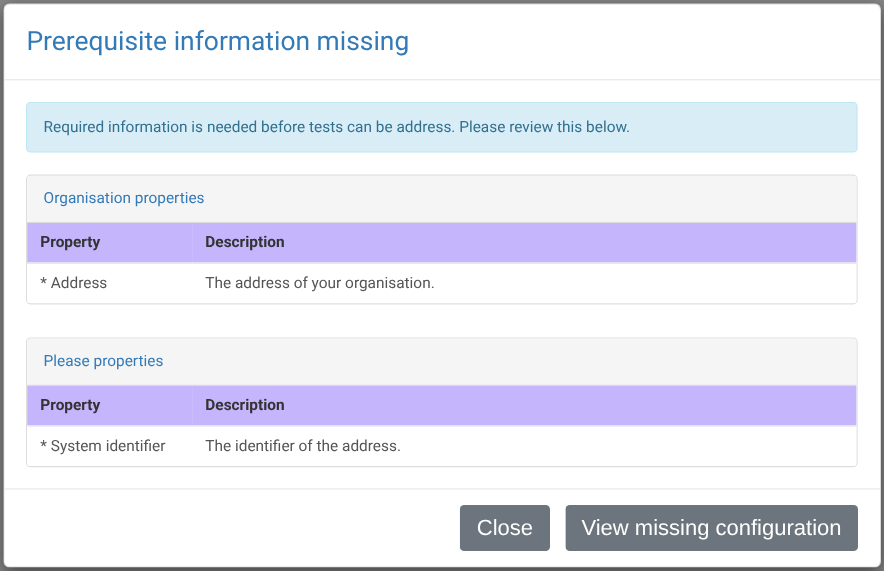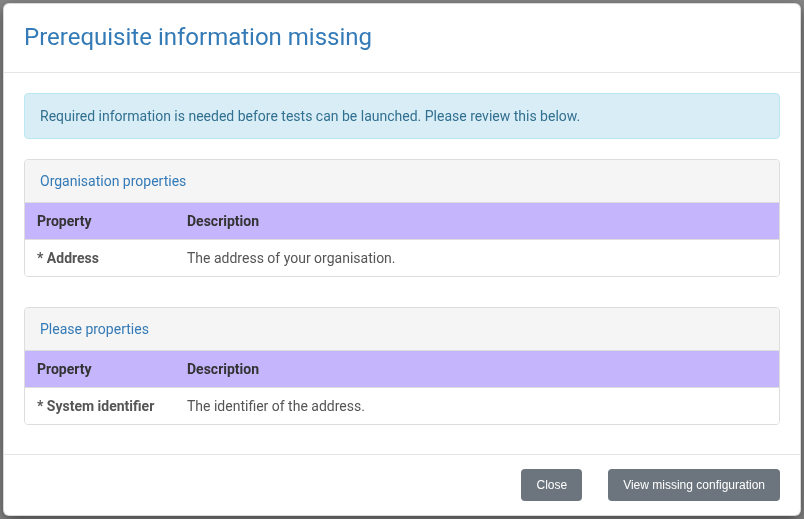--- a/index.html
+++ b/index.html
@@ -64,49 +64,49 @@
     font-weight: 700;
     border-bottom: 1px solid #ddd;
     background: #c4b5fd;
   }
   .table td {
     padding: 10px 12px;
     color: #555;
     border-top: 1px solid #ddd;
     background: #fff;
   }
-  .prop-name { font-weight: 700; color: #333; width: 150px; }
+  .prop-name { font-weight: 400; color: #333; width: 150px; }
   .prop-desc { color: #777; }
   .modal-footer {
     padding: 14px 20px;
     border-top: 1px solid #e5e5e5;
     text-align: right;
   }
   .btn {
     display: inline-block;
     padding: 8px 14px;
-    font-size: 12px;
+    font-size: 20px;
     border-radius: 4px;
     border: 1px solid transparent;
     cursor: pointer;
     background: #6c757d;
     color: #fff;
     line-height: 1.2;
-    margin-left: 22px;
+    margin-left: 10px;
   }
 </style>
 </head>
 <body>
 
 <div class="modal">
   <div class="modal-header">
     <h4 class="modal-title">Prerequisite information missing</h4>
   </div>
   <div class="modal-body">
-    <div class="alert-info">Required information is needed before tests can be launched. Please review this below.</div>
+    <div class="alert-info">Required information is needed before tests can be address. Please review this below.</div>
 
     <div class="panel">
       <div class="panel-heading">Organisation properties</div>
       <table class="table">
         <thead>
           <tr>
             <th>Property</th>
             <th>Description</th>
           </tr>
         </thead>

